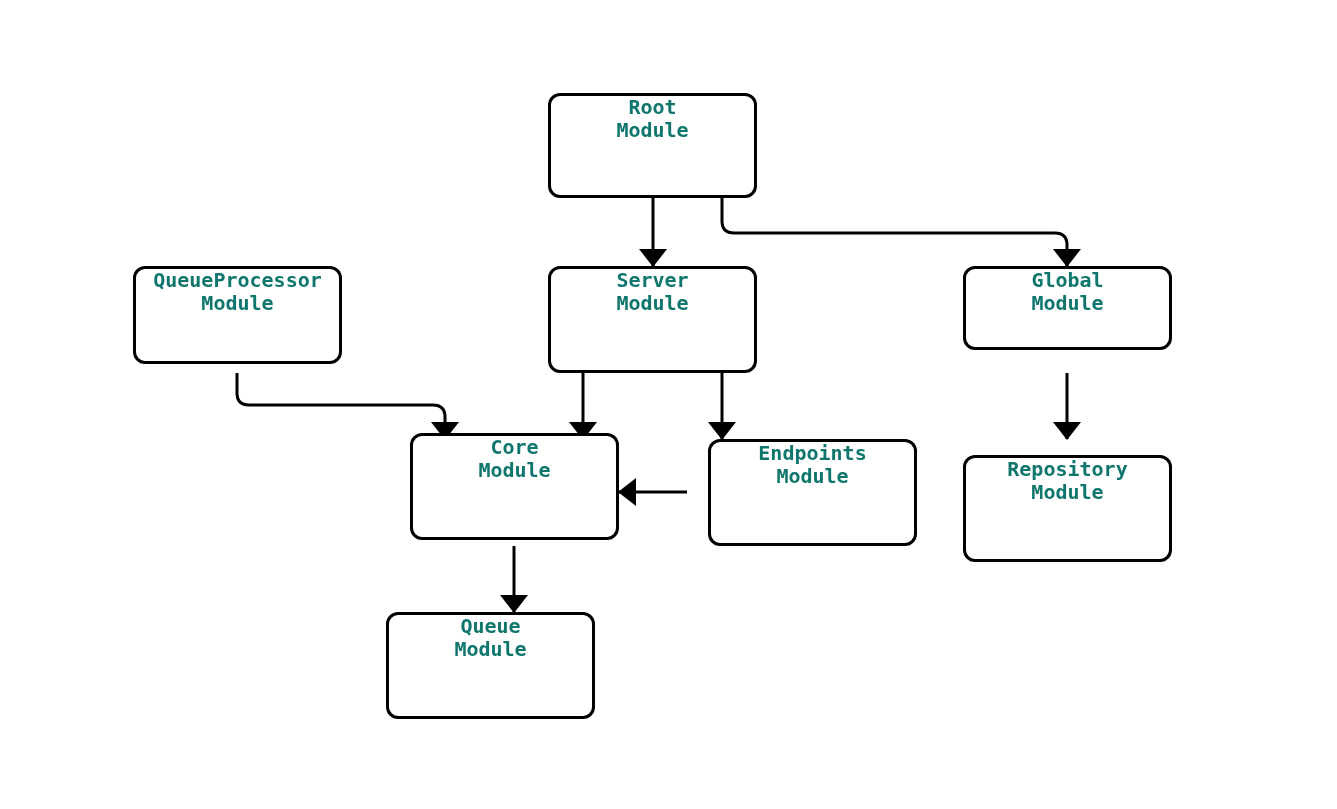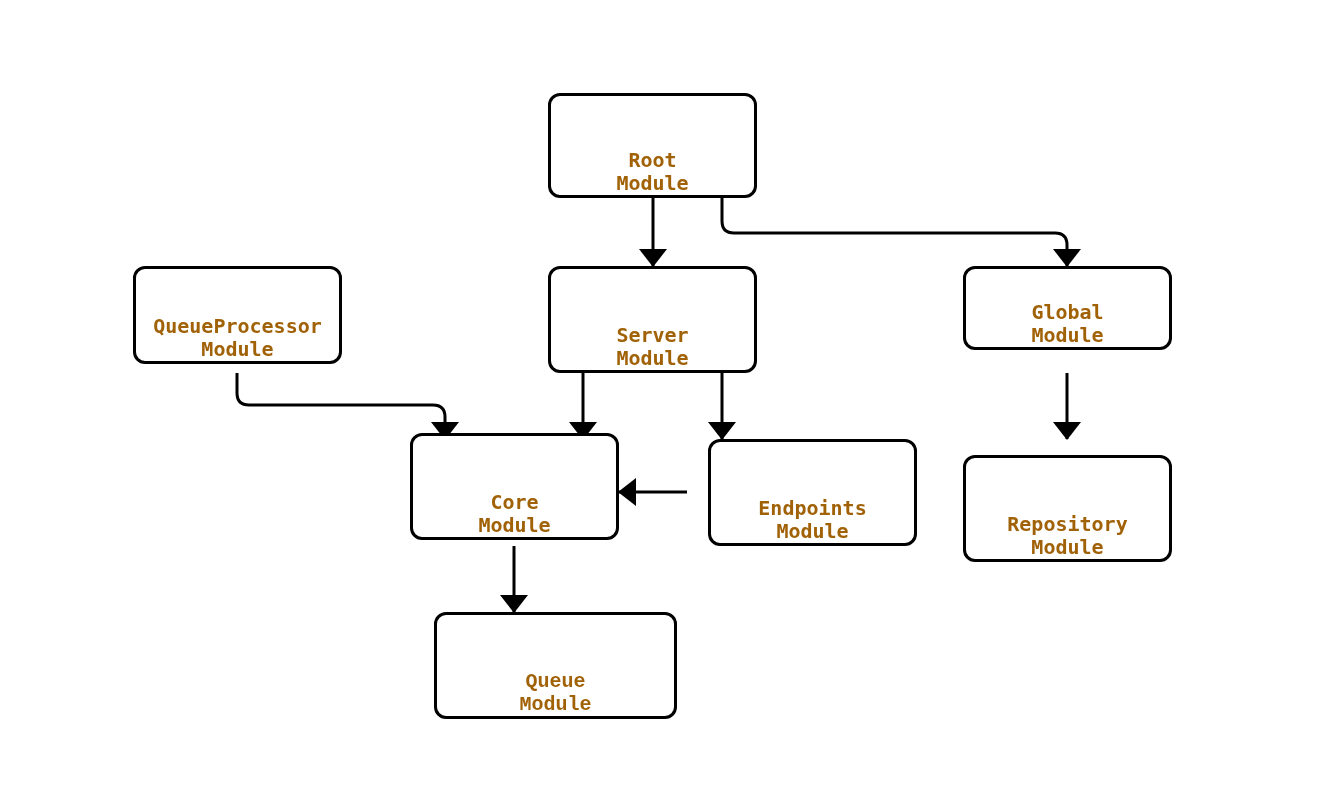--- a/index.html
+++ b/index.html
@@ -27,38 +27,38 @@
     stroke-width: 3;
     fill: none;
   }
   .node {
     position: absolute;
     box-sizing: border-box;
     background: #ffffff;
     border: 3px solid #000000;
     border-radius: 12px;
     display: flex;
-    align-items: flex-end;
+    align-items: flex-start;
     justify-content: center;
     text-align: center;
-    color: #a16207;
+    color: #0f766e;
     font-weight: bold;
     font-size: 20px;
     line-height: 23px;
     white-space: pre-line;
     font-family: "DejaVu Sans Mono", monospace;
   }
   .node-root          { left: 548px; top: 93px;  width: 209px; height: 105px; }
   .node-queueprocessor{ left: 133px; top: 266px; width: 209px; height: 98px; }
   .node-server        { left: 548px; top: 266px; width: 209px; height: 107px; }
   .node-global        { left: 963px; top: 266px; width: 209px; height: 84px; }
   .node-core          { left: 410px; top: 433px; width: 209px; height: 107px; }
   .node-endpoints     { left: 708px; top: 439px; width: 209px; height: 107px; }
   .node-repository    { left: 963px; top: 439px; width: 209px; height: 107px; margin-top: 16px; }
-  .node-queue         { left: 434px; top: 612px; width: 243px; height: 107px; font-family: Liberation Mono, monospace; }
+  .node-queue         { left: 386px; top: 612px; width: 209px; height: 107px; }
 </style>
 </head>
 <body>
 
 <div class="canvas">
 
   <svg class="edges-layer" viewBox="0 0 1337 809" xmlns="http://www.w3.org/2000/svg">
     <defs>
       <marker id="arrowhead" markerUnits="userSpaceOnUse" markerWidth="20" markerHeight="28" refX="17" refY="14" orient="auto">
         <polygon points="0,0 18,14 0,28" fill="#000000"></polygon>

